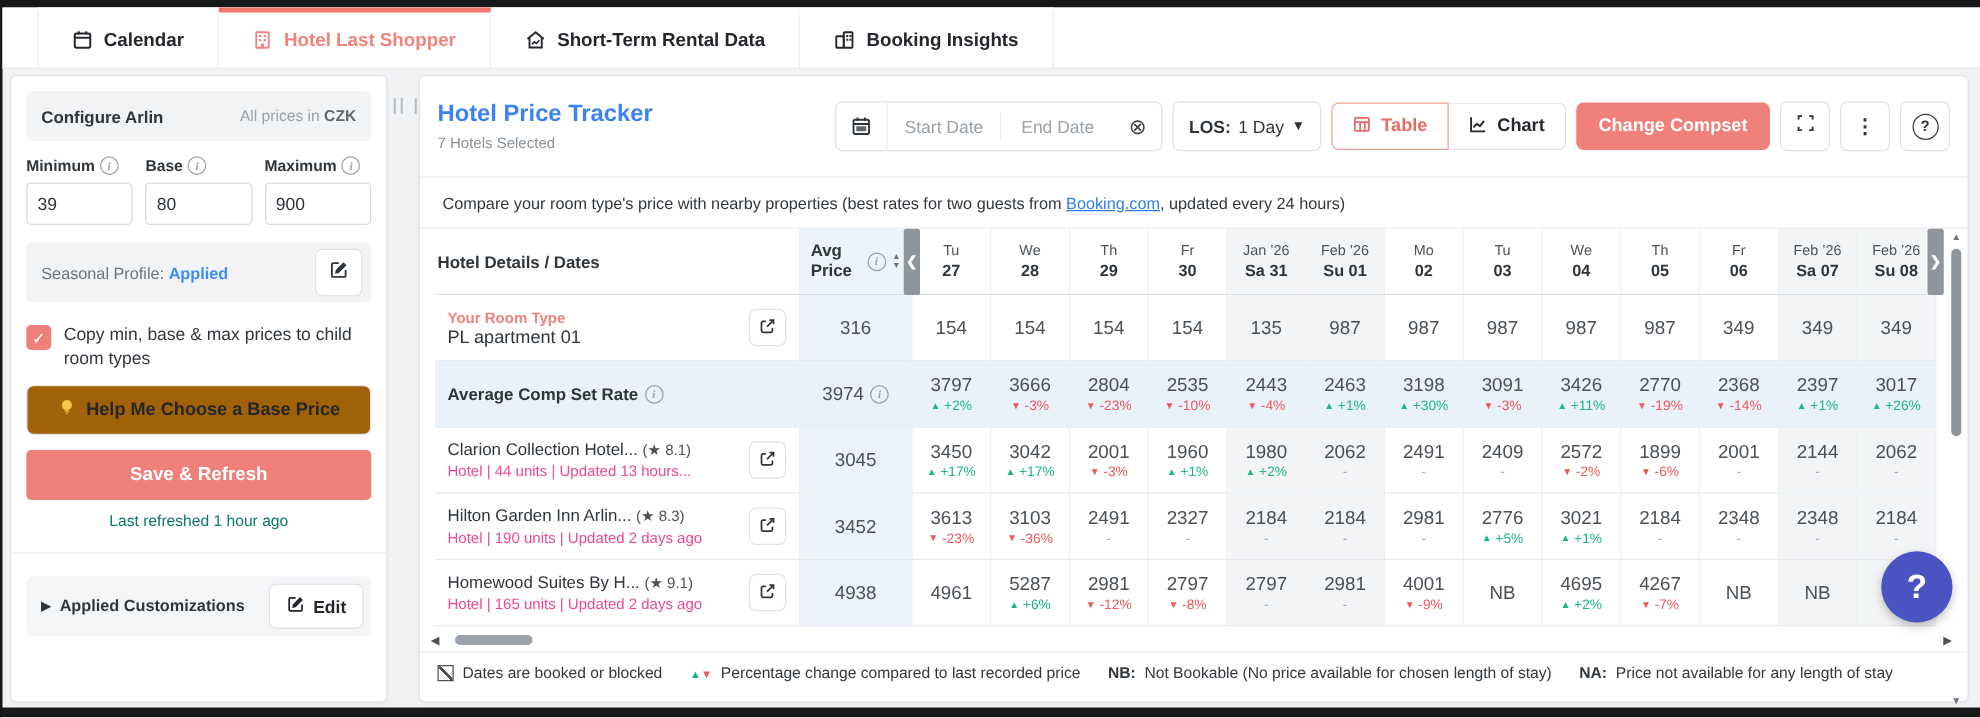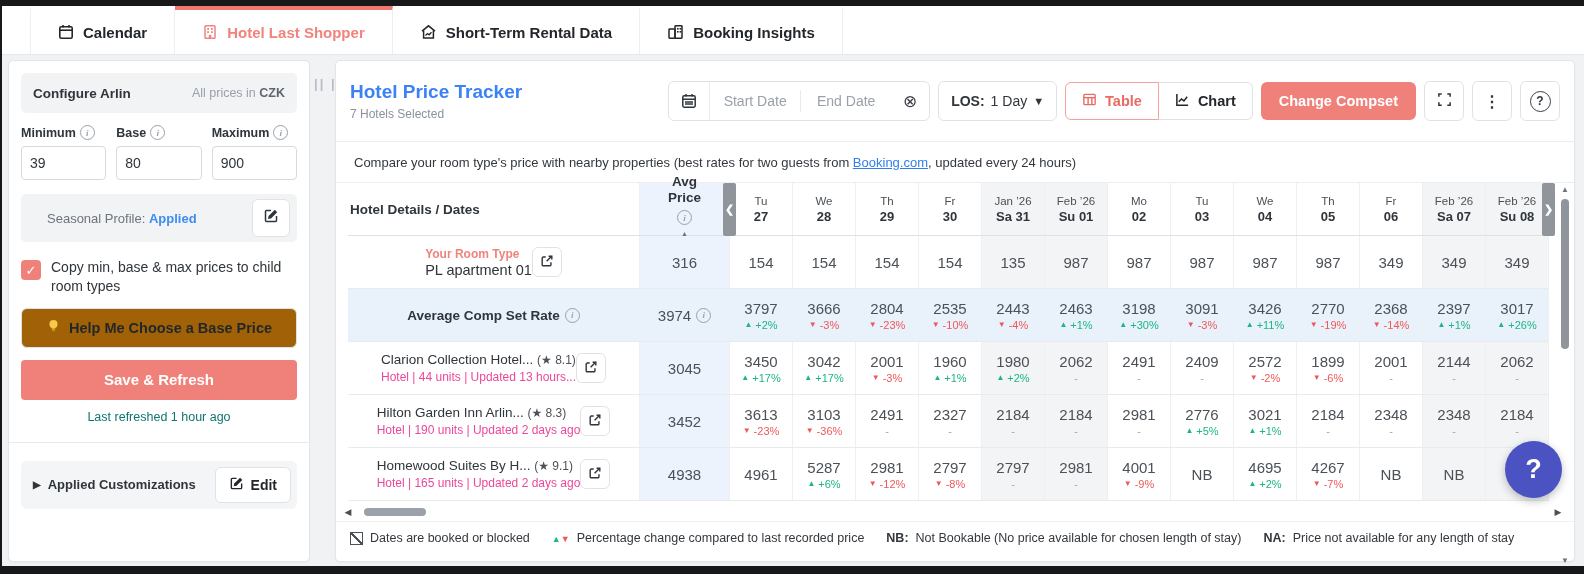--- a/index.html
+++ b/index.html
@@ -29,21 +29,21 @@
   .cfg-cur b{color:#5f666d;}
   .fields{display:flex;gap:10px;margin-top:12px;}
   .field{flex:1;}
   .field label{font-weight:bold;font-size:12.5px;display:flex;align-items:center;gap:4px;}
   .field input{margin-top:6px;width:100%;height:34px;border:1px solid #d6dade;border-radius:4px;
                font-size:14px;padding:0 8px;box-sizing:border-box;color:#2f353a;font-family:inherit;}
   .inf{display:inline-flex;width:13px;height:13px;border:1px solid #9aa1a8;border-radius:50%;
        color:#9aa1a8;font-size:9px;align-items:center;justify-content:center;flex:0 0 auto;
        font-family:"Liberation Serif",serif;font-style:italic;font-weight:bold;}
   .seasonal{margin-top:14px;background:#f1f3f5;border-radius:5px;height:48px;display:flex;
-            align-items:center;justify-content:space-between;padding:0 7px 0 26px;}
+            align-items:center;justify-content:space-between;padding:0 7px 0 12px;}
   .seasonal-text{font-size:13px;color:#6d747b;}
   .applied{color:#3f8cf3;font-weight:bold;}
   .icon-btn-sm{width:36px;height:36px;background:#fff;border:1px solid #dfe3e7;border-radius:6px;
                display:flex;align-items:center;justify-content:center;color:#2f353a;cursor:pointer;}
   .copy-row{margin-top:16px;display:flex;gap:10px;align-items:flex-start;}
   .checkbox{width:20px;height:20px;background:#f0807a;border-radius:4px;color:#fff;font-size:13px;
             display:flex;align-items:center;justify-content:center;flex:0 0 auto;margin-top:2px;cursor:pointer;}
   .copy-label{font-size:14px;line-height:1.35;}
   .help-btn{margin-top:12px;width:100%;height:40px;background:#a16207;border:1px solid #dfe3e7;border-radius:6px;
             font-weight:bold;font-size:14.5px;color:#23272b;display:flex;align-items:center;justify-content:center;
@@ -88,36 +88,36 @@
   .q-circle{width:19px;height:19px;border:1.5px solid #3a3f45;border-radius:50%;font-size:12px;font-weight:bold;
             display:flex;align-items:center;justify-content:center;}
   .desc{height:40px;display:flex;align-items:center;padding:0 18px;border-bottom:1px solid #eceef1;font-size:13px;color:#33383d;}
   .desc a{color:#2f7ef0;text-decoration:underline;cursor:pointer;}
 
   
   .tablewrap{position:relative;margin-left:12px;width:1201px;}
   .trow{display:flex;border-bottom:1px solid #e8ebee;height:53px;box-sizing:border-box;}
   .cell{box-sizing:border-box;border-right:1px solid #edeff2;display:flex;flex-direction:column;
         justify-content:center;align-items:center;}
-  .name-cell{width:292px;flex:0 0 292px;flex-direction:row;padding:0 10px 0 2px;}
+  .name-cell{width:292px;flex:0 0 292px;flex-direction:row;justify-content:space-between;padding:0 10px 0 2px;}
   .avg-cell{width:90px;flex:0 0 90px;background:#edf3fc;}
   .avg-cell.with-info{flex-direction:row;gap:5px;}
   .val{flex:1;min-width:0;}
   .wknd{background:#f3f4f6;}
   .compset-row{background:#e9f1fb;}
   .compset-row .avg-cell{background:#e9f1fb;}
   .v{font-size:15px;color:#4b5157;}
   .pct{font-size:11px;margin-top:2px;display:flex;align-items:center;}
   .pct.up{color:#1db584;}
   .pct.down{color:#ef5858;}
   .pct.none{color:#a2a8ae;}
   .tri{font-size:8px;margin-right:3px;}
   .thead{font-weight:bold;border-bottom:1px solid #dde1e6;}
   .h-name{font-size:13.5px;font-weight:bold;align-items:center;display:flex;flex-direction:row;justify-content:flex-start;padding-left:2px;}
-  .h-avg{flex-direction:column;gap:5px;font-size:13.5px;font-weight:bold;text-align:center;}
+  .h-avg{flex-direction:row;gap:5px;font-size:13.5px;font-weight:bold;}
   .h-avg .wrap{width:40px;line-height:1.15;}
   .sort{display:flex;flex-direction:column;line-height:7px;font-size:7px;color:#6d747b;cursor:pointer;}
   .dh1{font-size:11.5px;color:#4b5157;font-weight:normal;white-space:nowrap;}
   .dh2{font-size:13px;font-weight:bold;color:#2f353a;margin-top:2px;white-space:nowrap;}
   .nc-left{display:flex;flex-direction:column;min-width:0;padding-left:8px;}
   .yr-label{font-size:12px;font-weight:bold;color:#f0837d;}
   .yr-name{font-size:14.5px;margin-top:1px;}
   .cs-name{font-size:13.5px;font-weight:bold;display:flex;align-items:center;gap:5px;}
   .h-line{font-size:13.5px;white-space:nowrap;overflow:hidden;}
   .rating{color:#4b5157;font-size:12px;}

